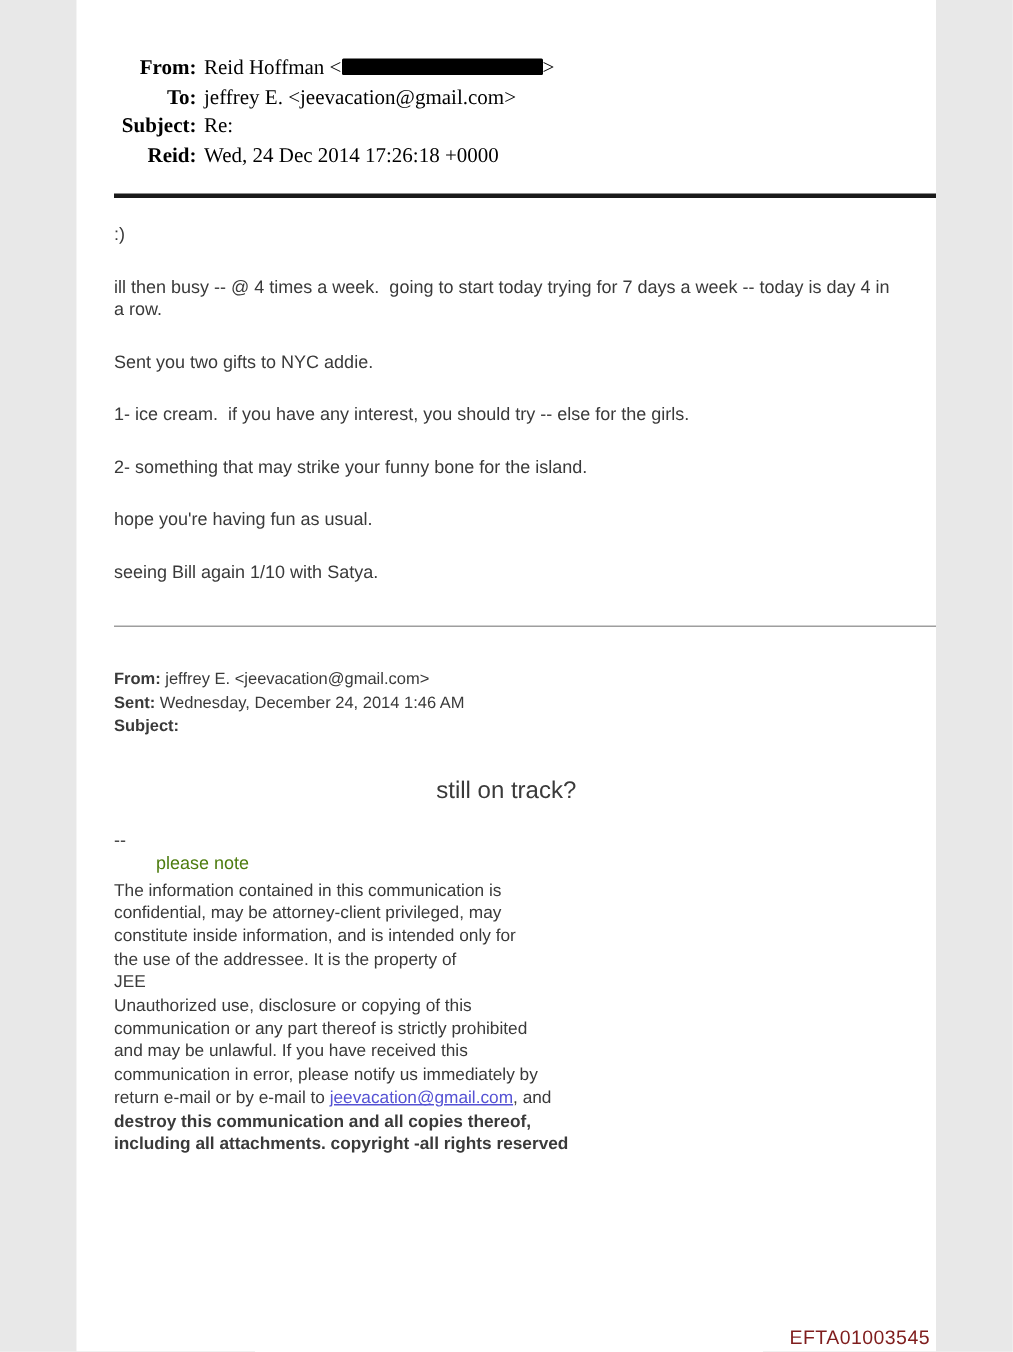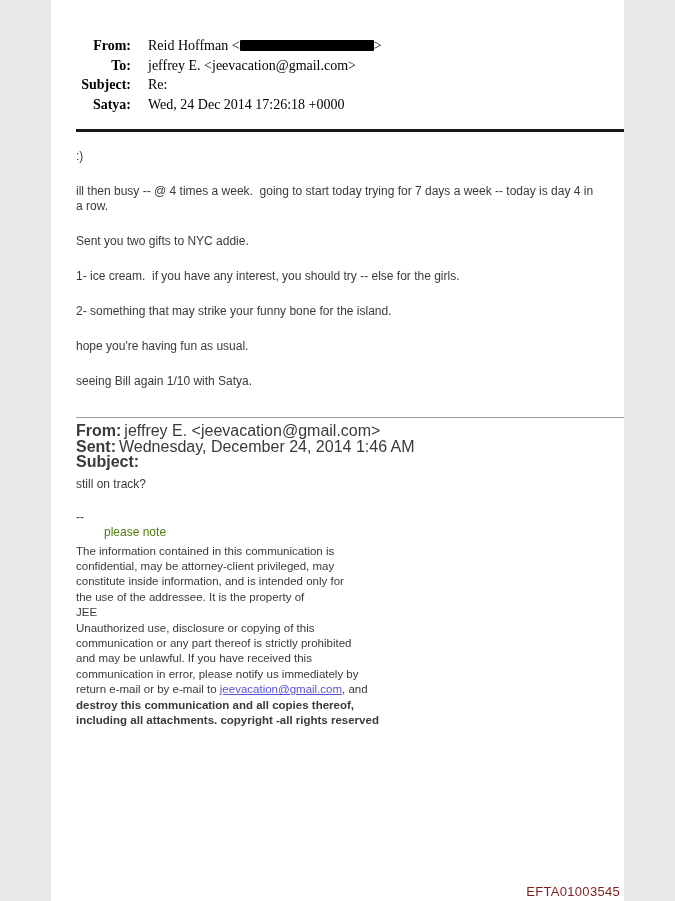--- a/index.html
+++ b/index.html
@@ -25,21 +25,21 @@
   }
   .h-row { display: flex; }
   .h-label {
     flex: none;
     width: 55px;
     text-align: right;
     font-weight: bold;
     margin-right: 5px;
     white-space: pre;
   }
-  .h-value { white-space: pre; margin-left: 12px; }
+  .h-value { white-space: pre; }
   .redaction {
     display: inline-block;
     width: 134px;
     height: 11px;
     background: #000;
     vertical-align: -1px;
     border-radius: 1px;
   }
 
   
@@ -60,31 +60,32 @@
   .body-top { margin-top: 17px; color: #3a3a3a; }
   .body-top p {
     font-size: 12px;
     line-height: 15px;
     margin: 0 0 20px 0;
     white-space: pre-wrap;
   }
 
   
   .q-headers {
-    margin-top: 5px;
-    font-size: 16px;
+    margin-top: 28px;
+    font-size: 11px;
     line-height: 15.5px;
     color: #3a3a3a;
   }
   .q-label { font-weight: bold; margin-right: 3px; }
   .q-question {
-    margin-top: 7px;
-    font-size: 12px;
+    margin-top: 27px;
+    font-size: 16px;
     line-height: 15px;
     color: #3a3a3a;
+    text-align: center;
   }
   .sig-dashes {
     margin-top: 18px;
     font-size: 12px;
     line-height: 15px;
     color: #3a3a3a;
   }
   .sig-note {
     font-size: 12px;
     line-height: 15px;
@@ -134,21 +135,21 @@
       </div>
       <div class="h-row">
         <span class="h-label">To:</span>
         <span class="h-value">jeffrey E. &lt;jeevacation@gmail.com&gt;</span>
       </div>
       <div class="h-row">
         <span class="h-label">Subject:</span>
         <span class="h-value">Re:</span>
       </div>
       <div class="h-row">
-        <span class="h-label">Satya:</span>
+        <span class="h-label">Reid:</span>
         <span class="h-value">Wed, 24 Dec 2014 17:26:18 +0000</span>
       </div>
     </div>
 
     <div class="rule-thick"></div>
 
     <div class="body-top">
       <p>:)</p>
       <p>ill then busy -- @ 4 times a week.  going to start today trying for 7 days a week -- today is day 4 in a row.</p>
       <p>Sent you two gifts to NYC addie.</p>

